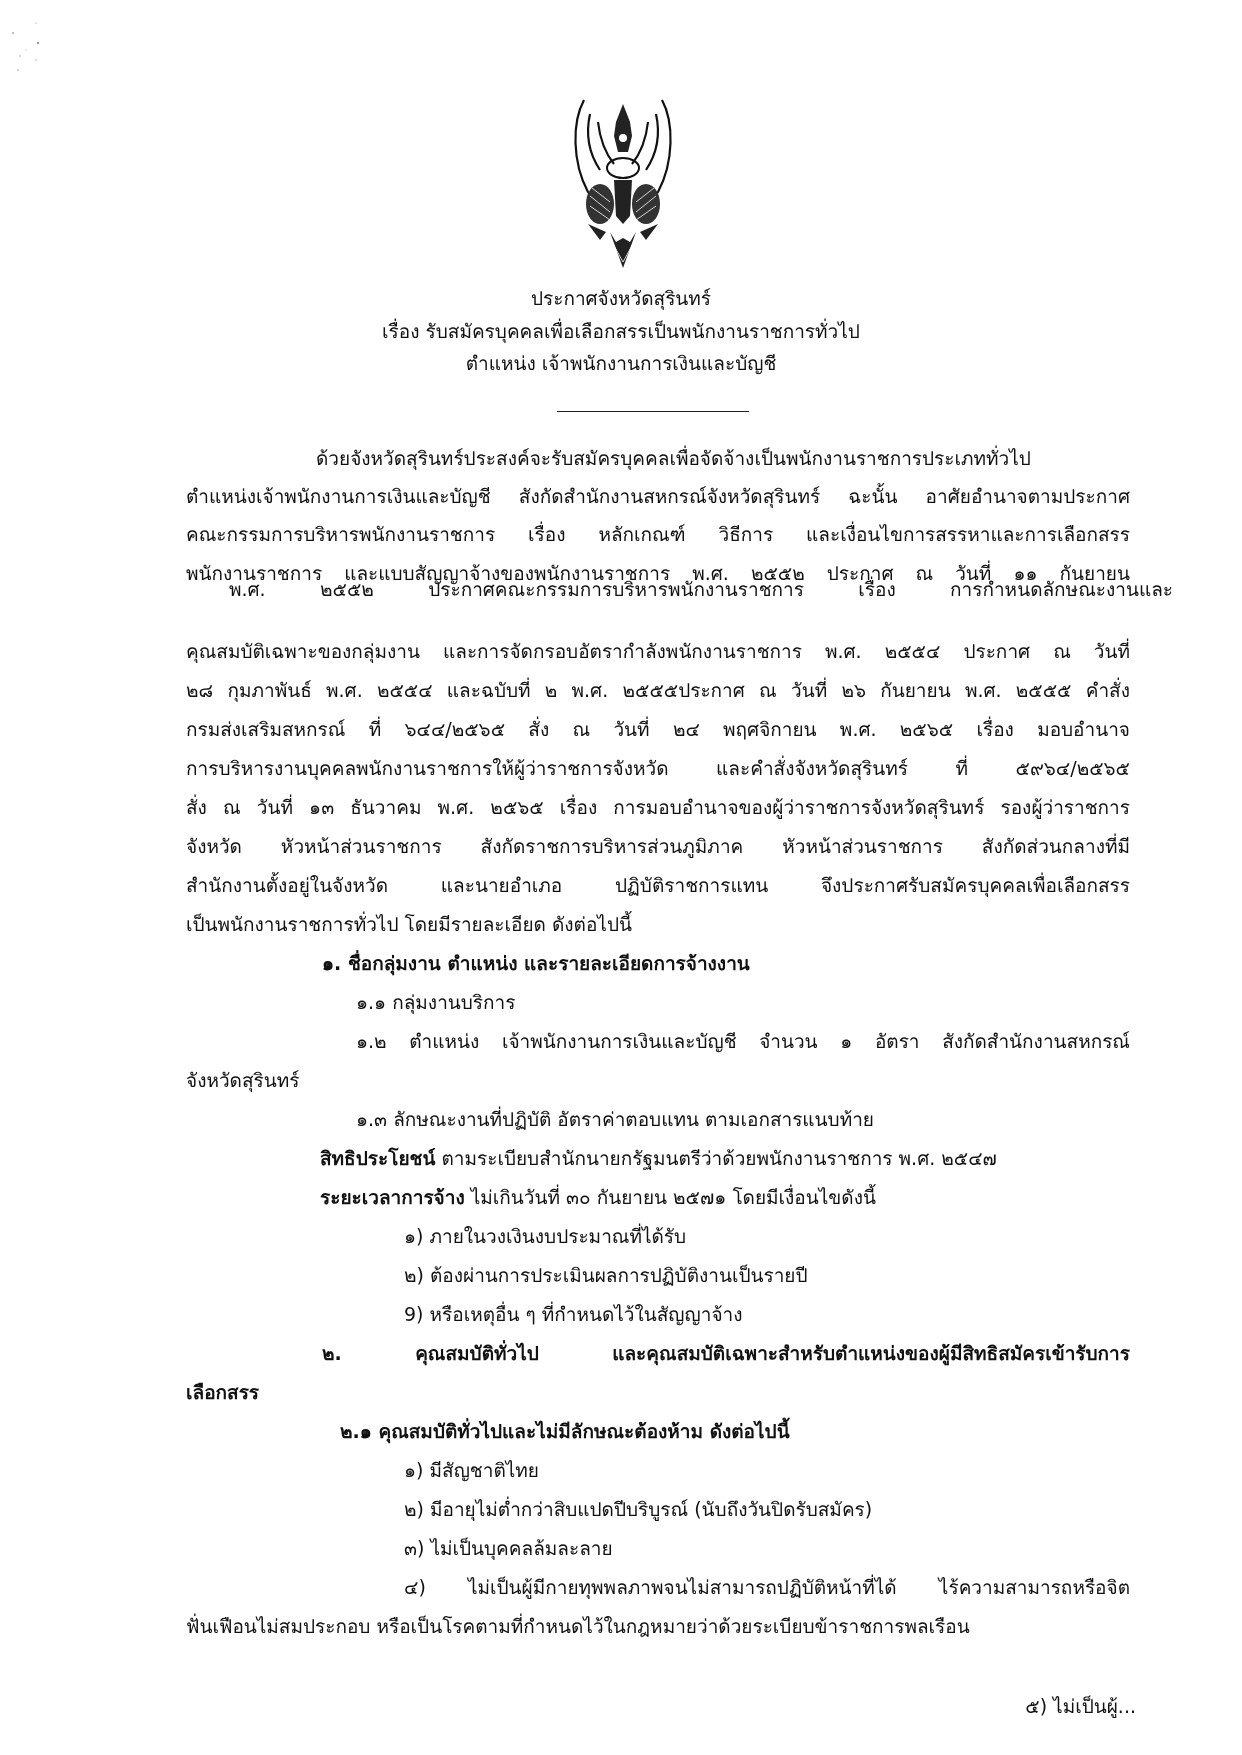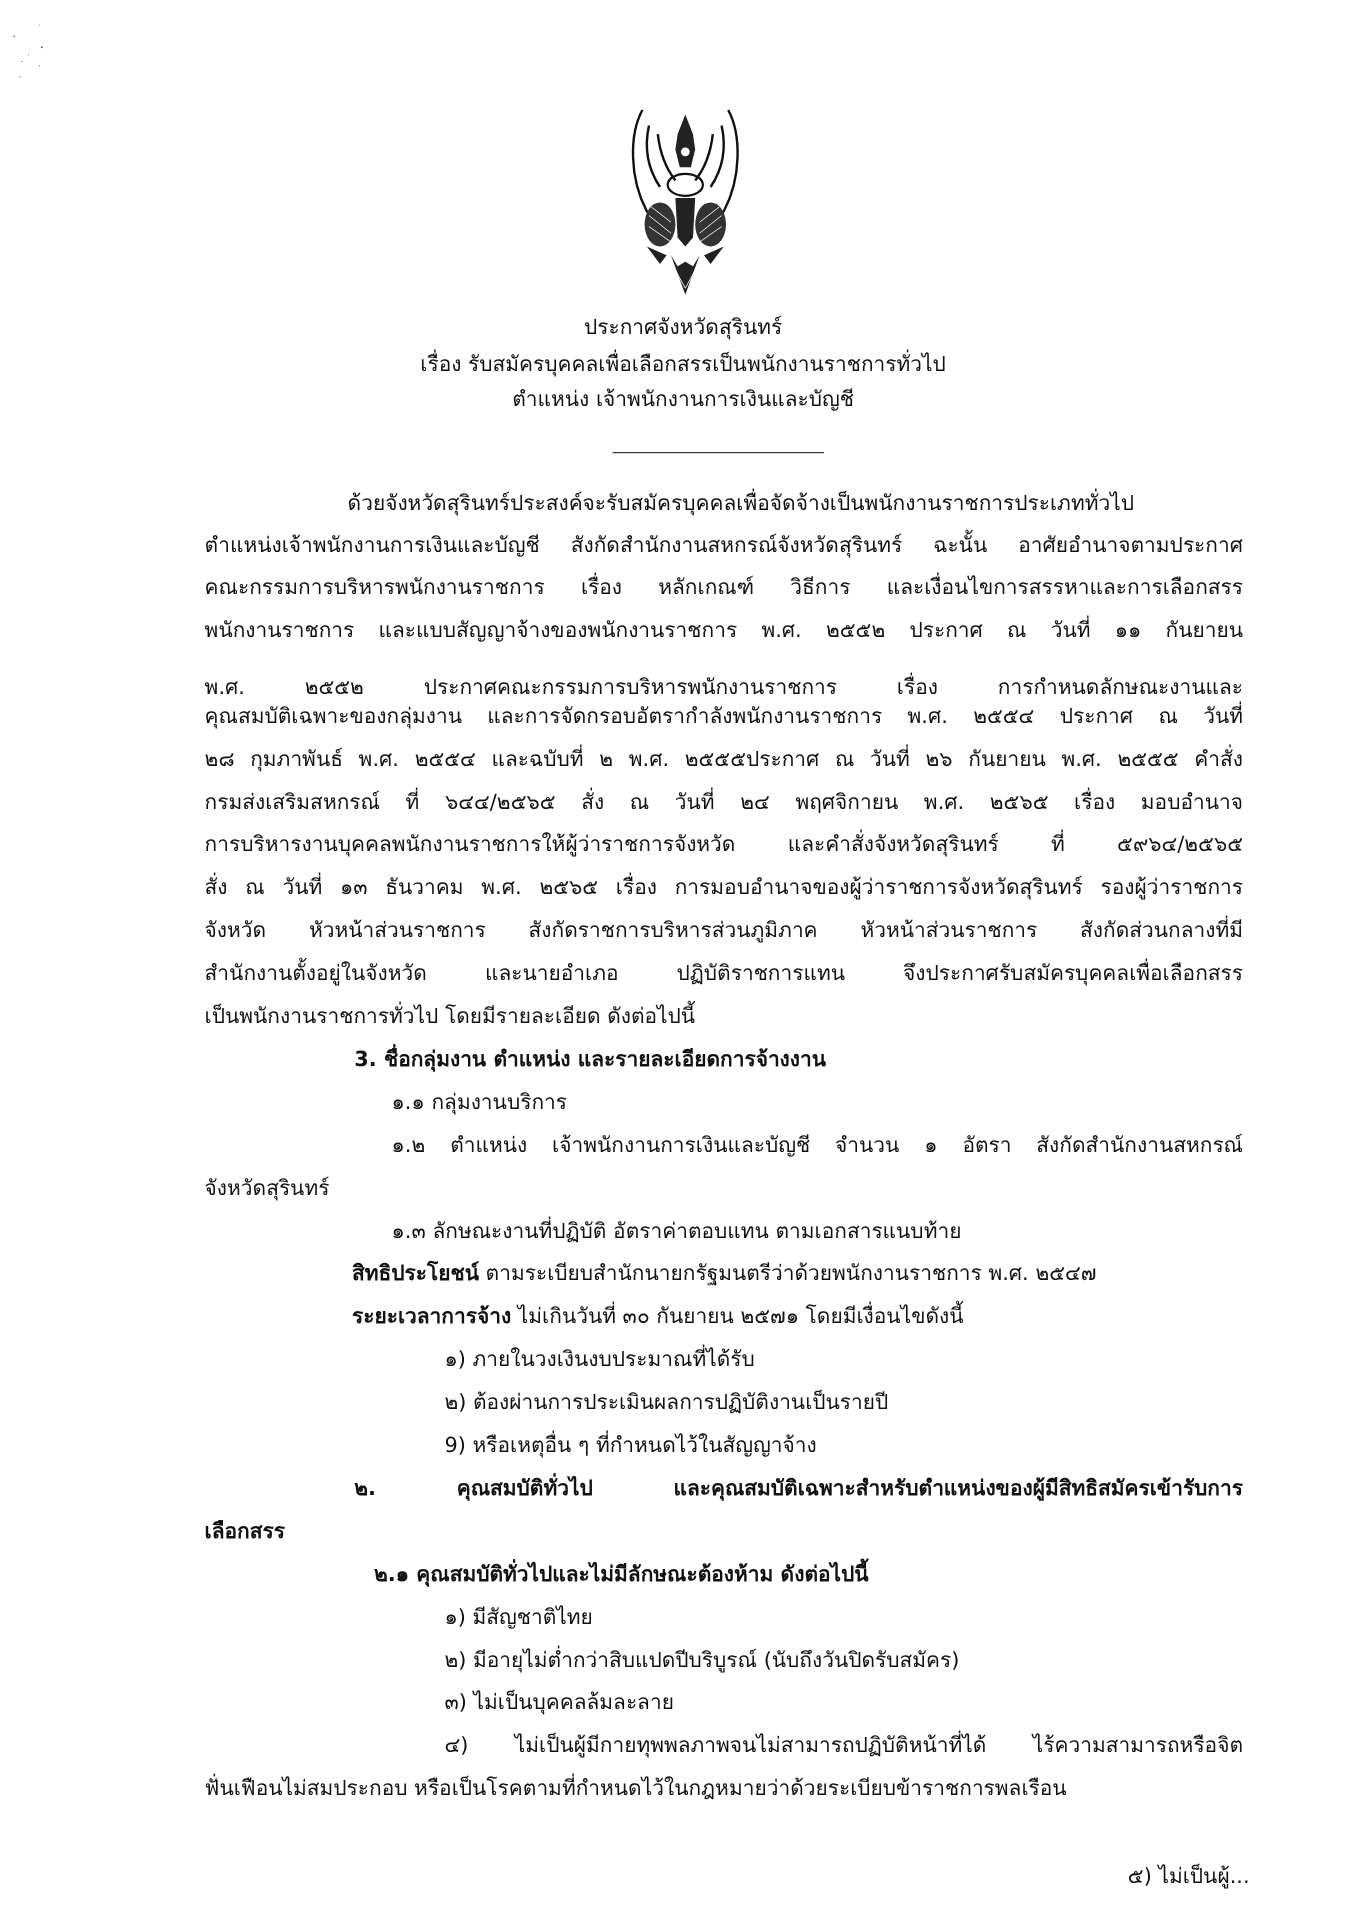--- a/index.html
+++ b/index.html
@@ -55,31 +55,31 @@
 
   <div class="line center" style="top:285px;">ประกาศจังหวัดสุรินทร์</div>
   <div class="line center" style="top:350px;">ตำแหน่ง เจ้าพนักงานการเงินและบัญชี</div>
   <div class="line center" style="top:318px;">เรื่อง รับสมัครบุคคลเพื่อเลือกสรรเป็นพนักงานราชการทั่วไป</div>
   <div class="rule"></div>
 
   <div class="line just" style="top:445px; left:316px; width:814px;">ด้วยจังหวัดสุรินทร์ประสงค์จะรับสมัครบุคคลเพื่อจัดจ้างเป็นพนักงานราชการประเภททั่วไป</div>
   <div class="line just" style="top:483px;">ตำแหน่งเจ้าพนักงานการเงินและบัญชี สังกัดสำนักงานสหกรณ์จังหวัดสุรินทร์ ฉะนั้น อาศัยอำนาจตามประกาศ</div>
   <div class="line just" style="top:521px;">คณะกรรมการบริหารพนักงานราชการ เรื่อง หลักเกณฑ์ วิธีการ และเงื่อนไขการสรรหาและการเลือกสรร</div>
   <div class="line just" style="top:560px;">พนักงานราชการ และแบบสัญญาจ้างของพนักงานราชการ พ.ศ. ๒๕๕๒ ประกาศ ณ วันที่ ๑๑ กันยายน</div>
-  <div class="line just" style="top:612px;">พ.ศ. ๒๕๕๒ ประกาศคณะกรรมการบริหารพนักงานราชการ เรื่อง การกำหนดลักษณะงานและ</div>
+  <div class="line just" style="top:576px;margin-left:43px;">พ.ศ. ๒๕๕๒ ประกาศคณะกรรมการบริหารพนักงานราชการ เรื่อง การกำหนดลักษณะงานและ</div>
   <div class="line just" style="top:638px;">คุณสมบัติเฉพาะของกลุ่มงาน และการจัดกรอบอัตรากำลังพนักงานราชการ พ.ศ. ๒๕๕๔ ประกาศ ณ วันที่</div>
   <div class="line just" style="top:677px;">๒๘ กุมภาพันธ์ พ.ศ. ๒๕๕๔ และฉบับที่ ๒ พ.ศ. ๒๕๕๕ประกาศ ณ วันที่ ๒๖ กันยายน พ.ศ. ๒๕๕๕ คำสั่ง</div>
   <div class="line just" style="top:716px;">กรมส่งเสริมสหกรณ์ ที่ ๖๔๔/๒๕๖๕ สั่ง ณ วันที่ ๒๔ พฤศจิกายน พ.ศ. ๒๕๖๕ เรื่อง มอบอำนาจ</div>
   <div class="line just" style="top:755px;">การบริหารงานบุคคลพนักงานราชการให้ผู้ว่าราชการจังหวัด และคำสั่งจังหวัดสุรินทร์ ที่ ๕๙๖๔/๒๕๖๕</div>
   <div class="line just" style="top:794px;">สั่ง ณ วันที่ ๑๓ ธันวาคม พ.ศ. ๒๕๖๕ เรื่อง การมอบอำนาจของผู้ว่าราชการจังหวัดสุรินทร์ รองผู้ว่าราชการ</div>
   <div class="line just" style="top:833px;">จังหวัด หัวหน้าส่วนราชการ สังกัดราชการบริหารส่วนภูมิภาค หัวหน้าส่วนราชการ สังกัดส่วนกลางที่มี</div>
   <div class="line just" style="top:872px;">สำนักงานตั้งอยู่ในจังหวัด และนายอำเภอ ปฏิบัติราชการแทน จึงประกาศรับสมัครบุคคลเพื่อเลือกสรร</div>
   <div class="line" style="top:911px; left:186px;">เป็นพนักงานราชการทั่วไป โดยมีรายละเอียด ดังต่อไปนี้</div>
 
-  <div class="line bold" style="top:950px; left:322px;">3. ชื่อกลุ่มงาน ตำแหน่ง และรายละเอียดการจ้างงาน</div>
+  <div class="line bold" style="top:950px; left:322px;">๑. ชื่อกลุ่มงาน ตำแหน่ง และรายละเอียดการจ้างงาน</div>
   <div class="line" style="top:989px; left:356px;">๑.๑ กลุ่มงานบริการ</div>
   <div class="line just" style="top:1028px; left:356px; width:774px;">๑.๒ ตำแหน่ง เจ้าพนักงานการเงินและบัญชี จำนวน ๑ อัตรา สังกัดสำนักงานสหกรณ์</div>
   <div class="line" style="top:1067px; left:186px;">จังหวัดสุรินทร์</div>
   <div class="line" style="top:1106px; left:356px;">๑.๓ ลักษณะงานที่ปฏิบัติ อัตราค่าตอบแทน ตามเอกสารแนบท้าย</div>
   <div class="line" style="top:1145px; left:320px;">
     <span class="bold">สิทธิประโยชน์</span><span> ตามระเบียบสำนักนายกรัฐมนตรีว่าด้วยพนักงานราชการ พ.ศ. ๒๕๔๗</span>
   </div>
   <div class="line" style="top:1184px; left:320px;text-align:right;">
     <span class="bold">ระยะเวลาการจ้าง</span><span> ไม่เกินวันที่ ๓๐ กันยายน ๒๕๗๑ โดยมีเงื่อนไขดังนี้</span>
   </div>

